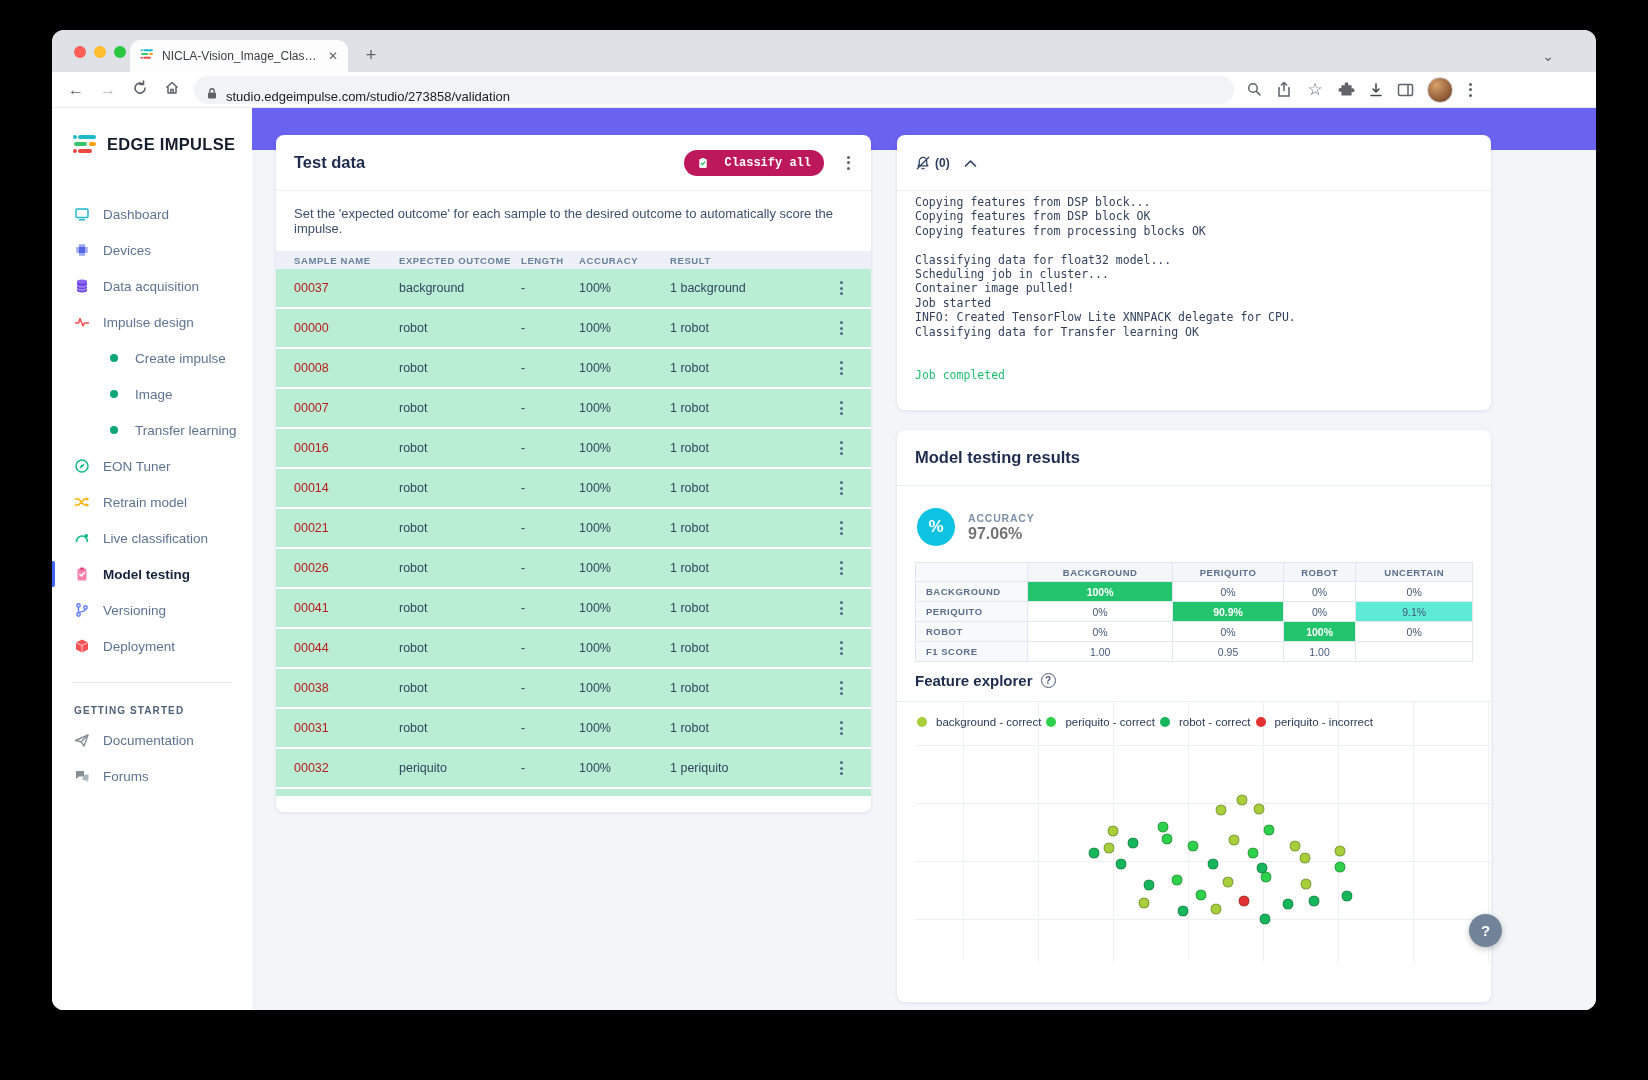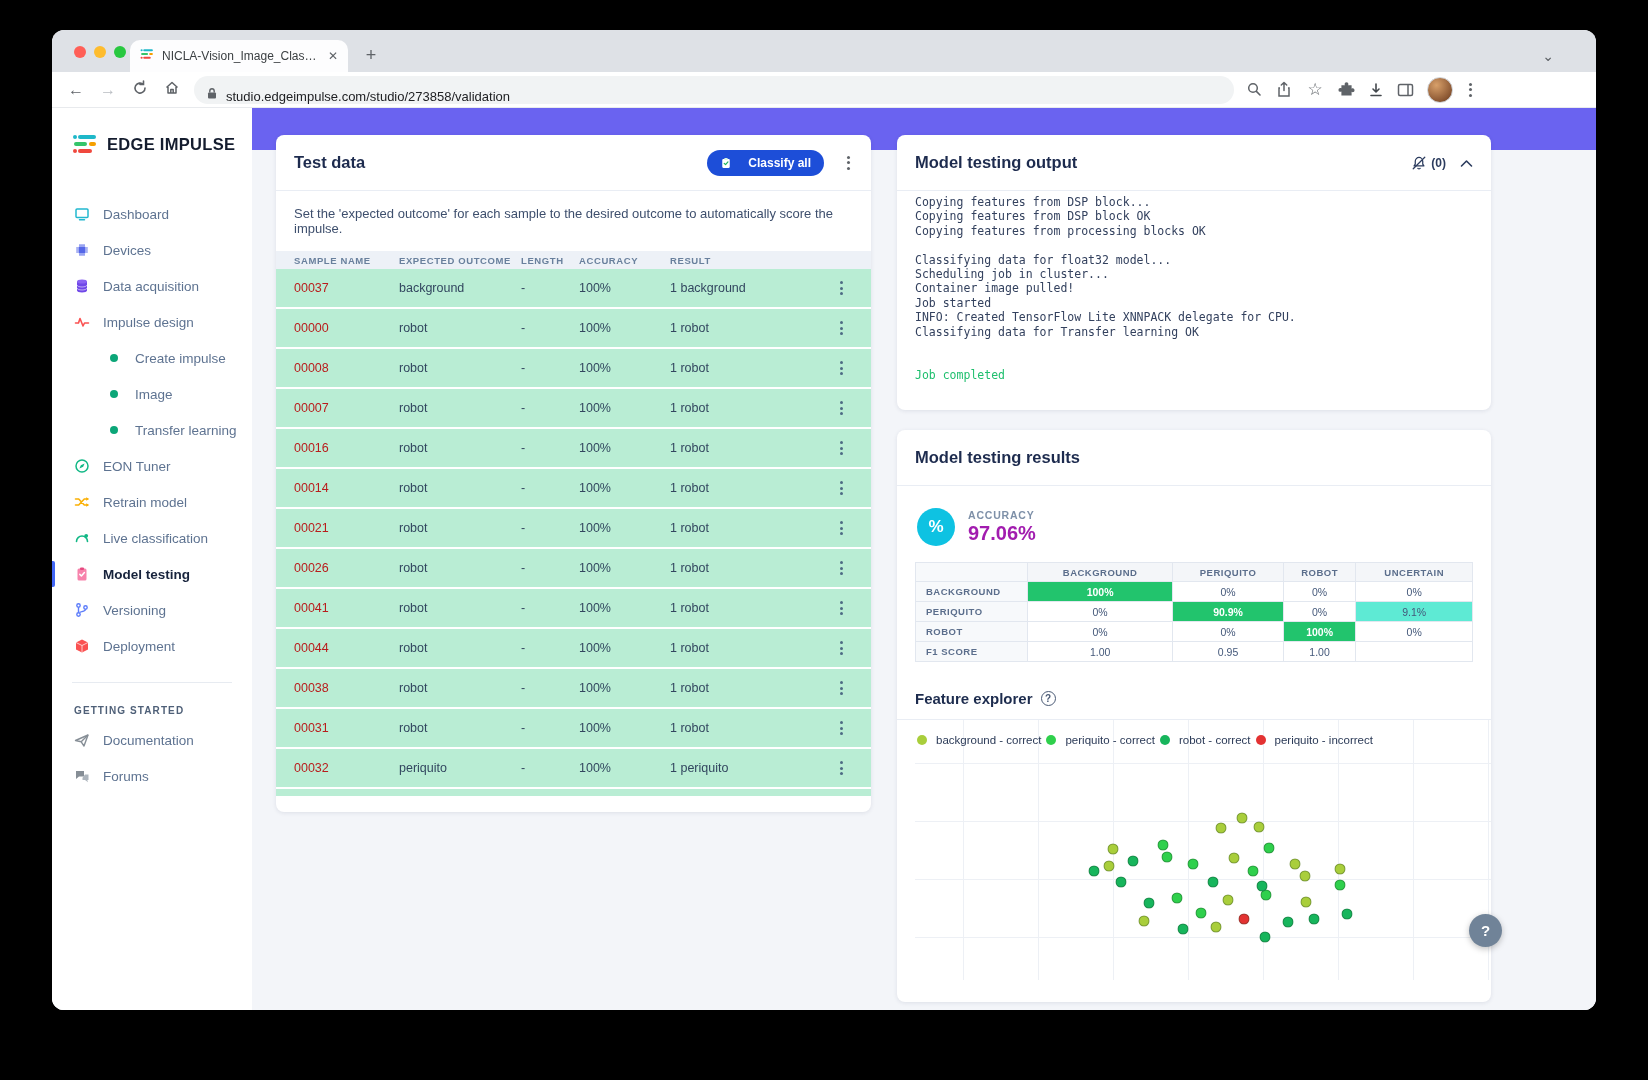--- a/index.html
+++ b/index.html
@@ -49,21 +49,21 @@
 
   .card{position:absolute;background:#fff;border-radius:8px;box-shadow:0 1px 4px rgba(25,39,80,.10);overflow:hidden}
   .card-test{left:24px;top:27px;width:595px;height:677px}
   .card-output{left:645px;top:27px;width:594px;height:275px}
   .card-results{left:645px;top:322px;width:594px;height:572px}
 
   .card-header{height:56px;display:flex;align-items:center;padding:0 18px;border-bottom:1px solid #e9edf4;gap:12px}
   .card-title{flex:1;font-size:16.5px;font-weight:700;color:#1d2b4e}
 
   
-  .btn-classify{display:inline-flex;align-items:center;gap:16px;background:#1d4ed8;color:#fff;font-size:12px;font-weight:700;border:none;border-radius:15px;padding:6px 13px;cursor:pointer;font-family:Liberation Sans, sans-serif}
+  .btn-classify{display:inline-flex;align-items:center;gap:16px;background:#be185d;color:#fff;font-size:12px;font-weight:700;border:none;border-radius:15px;padding:6px 13px;cursor:pointer;font-family:Liberation Mono, monospace}
   .card-desc{padding:15px 18px;font-size:13px;color:#3e4f6d}
   .t-grid{display:grid;grid-template-columns:105px 122px 58px 91px 1fr 20px;align-items:center;padding:0 14px 0 18px}
   .t-head{height:18px;background:#edf1f7}
   .t-head span{font-size:9.5px;font-weight:700;letter-spacing:.6px;color:#69809d}
   .t-row{height:38px;margin-bottom:2px;background:#b9edd4;font-size:12.5px;color:#32465f}
   .t-row .cell-sample{color:#b91c1c}
   .t-row .kebab i{background:#4e6b84}
   .t-row-partial{height:7px;background:#b9edd4}
 
   
@@ -71,28 +71,28 @@
   .console{margin-top:-6px;font-family:"DejaVu Sans Mono",monospace;font-size:11.5px;line-height:14.4px;color:#33415e;white-space:pre}
   .console .success{color:#1fbf6e}
   .out-tools{display:flex;align-items:center;gap:14px;color:#3f5171}
   .notif{display:flex;align-items:center;gap:4px;font-size:12px;font-weight:700;color:#2c3c5e}
 
   
   .results-body{padding:14px 18px 0 18px}
   .acc-row{display:flex;align-items:center;gap:13px;margin:8px 0 2px 2px}
   .acc-circle{width:38px;height:38px;border-radius:50%;background:#0ec2e2;color:#fff;font-size:17px;font-weight:700;display:flex;align-items:center;justify-content:center}
   .acc-label{font-size:10.5px;font-weight:700;letter-spacing:.8px;color:#7e90a8}
-  .acc-value{font-size:20px;font-weight:700;color:#a21caf;margin-top:1px}
+  .acc-value{font-size:16px;font-weight:700;color:#737373;margin-top:1px}
   table.matrix{width:100%;border-collapse:collapse;margin-top:16px}
   table.matrix th,table.matrix td{border:1px solid #e2e7ef;height:20px;font-size:10.5px;color:#44587a;text-align:center;font-weight:400}
   table.matrix thead th{background:#f4f6f9;font-size:9.5px;font-weight:700;letter-spacing:.5px;color:#5b6e8c;height:19px}
   table.matrix th.rowlab{background:#f7f9fb;width:112px;text-align:left;padding-left:10px;font-size:9.5px;font-weight:700;letter-spacing:.5px;color:#5b6e8c}
   table.matrix td.hit{background:#22c46d;color:#fff;font-weight:700}
   table.matrix td.miss{background:#5eead4}
-  .fe-heading{display:flex;align-items:center;gap:8px;margin-top:28px;padding-bottom:12px}
+  .fe-heading{display:flex;align-items:center;gap:8px;margin-top:10px;padding-bottom:12px}
   .fe-title{font-size:15px;font-weight:700;color:#1d2c4e}
   .help-circ{width:15px;height:15px;border:1.4px solid #4a5a75;border-radius:50%;color:#4a5a75;font-size:10px;font-weight:700;display:inline-flex;align-items:center;justify-content:center}
   .fe-divider{height:1px;background:#e9edf4;margin:0 -18px}
   .plot{position:relative;height:260px;margin-right:-18px;
     background-image:linear-gradient(90deg,#edf0f5 1px,transparent 1px),linear-gradient(0deg,#edf0f5 1px,transparent 1px);
     background-size:75px 100%,100% 58px;background-position:48px 0,0 44px}
   .legend{position:absolute;left:2px;top:14px;display:flex;flex-direction:row;gap:5px}
   .legend-item{display:flex;align-items:center;gap:9px}
   .legend-dot{width:10px;height:10px;border-radius:50%;flex:none}
   .legend-label{font-size:11.5px;color:#2b3a57}
@@ -533,21 +533,20 @@
                   <i></i>
                   <i></i>
                 </span>
               </div>
             </div>
           <div class="t-row-partial"></div>
         </section>
 
         <section class="card card-output">
           <div class="card-header">
-            <span class="card-title">Model testing output</span>
             <div class="out-tools">
               <span class="notif">
                 <svg width="16" height="16" viewBox="0 0 18 18">
                     <path d="M9 2.8a4.2 4.2 0 014.2 4.2v3.2l1.3 2.1H3.5l1.3-2.1V7A4.2 4.2 0 019 2.8zM7.4 14.5a1.7 1.7 0 003.2 0" fill="none" stroke="#2c3c5e" stroke-width="1.4" stroke-linejoin="round"></path>
                     <path d="M2.5 15.5L15.5 2.5" stroke="#2c3c5e" stroke-width="1.4" stroke-linecap="round"></path>
                   </svg>
                 <span>(0)</span>
               </span>
               <span>
                 <svg width="13" height="9" viewBox="0 0 13 9">

